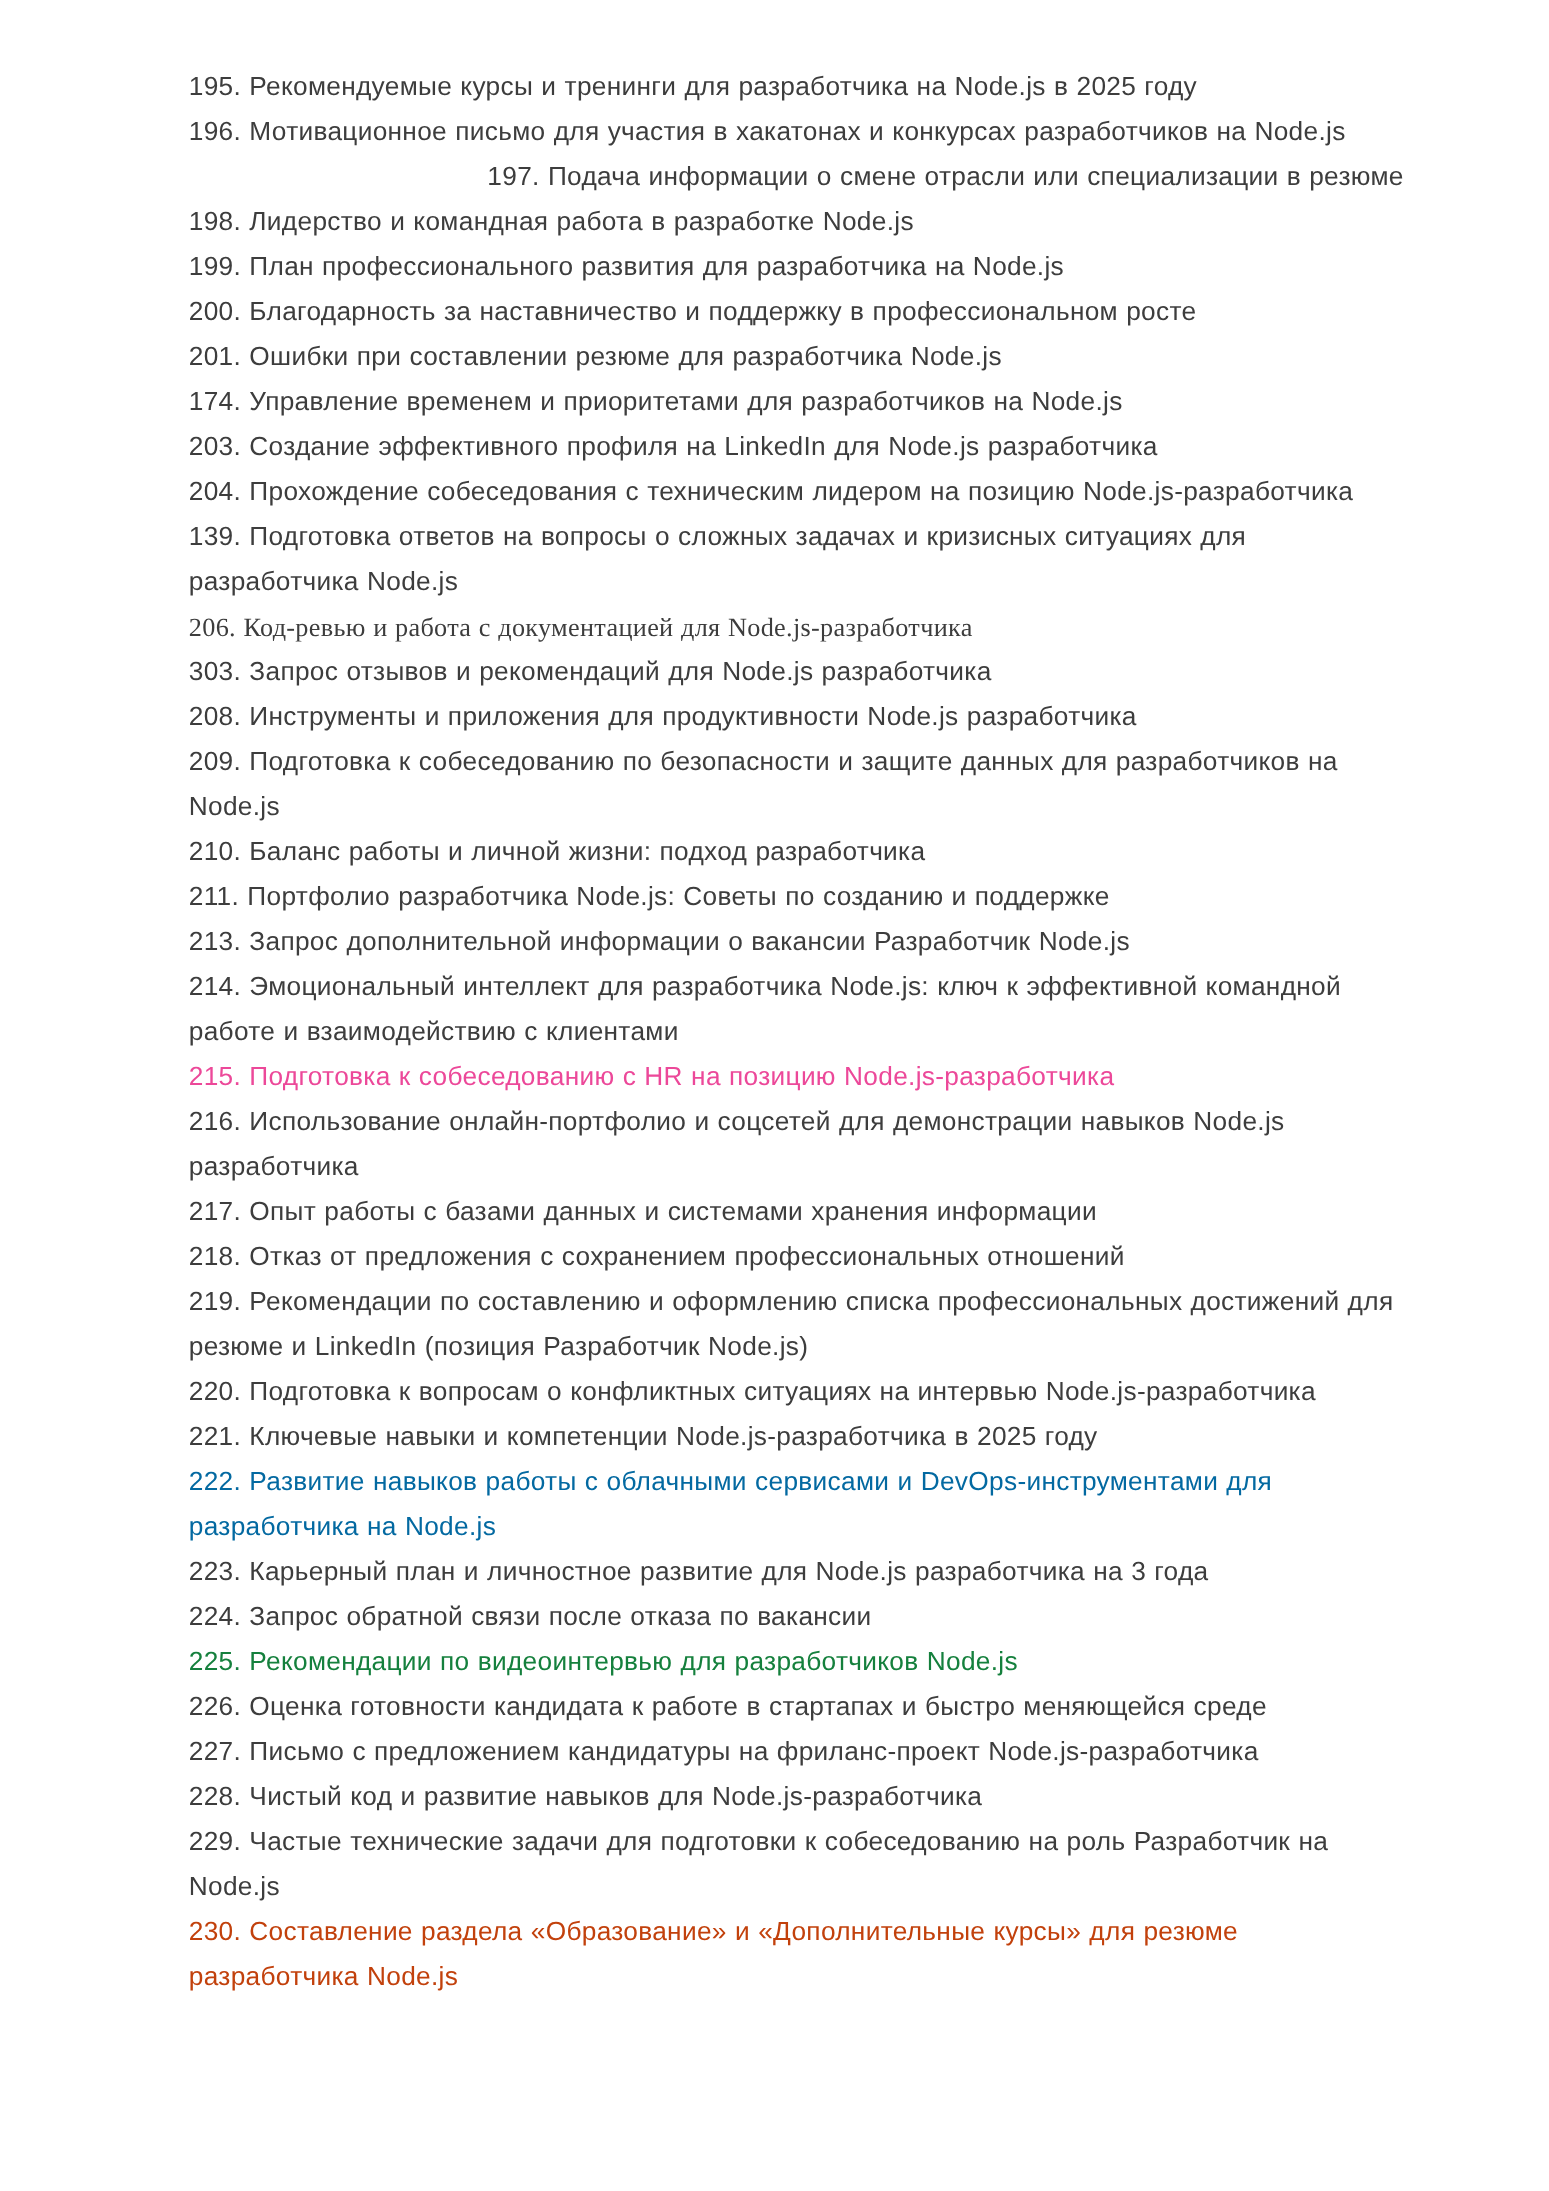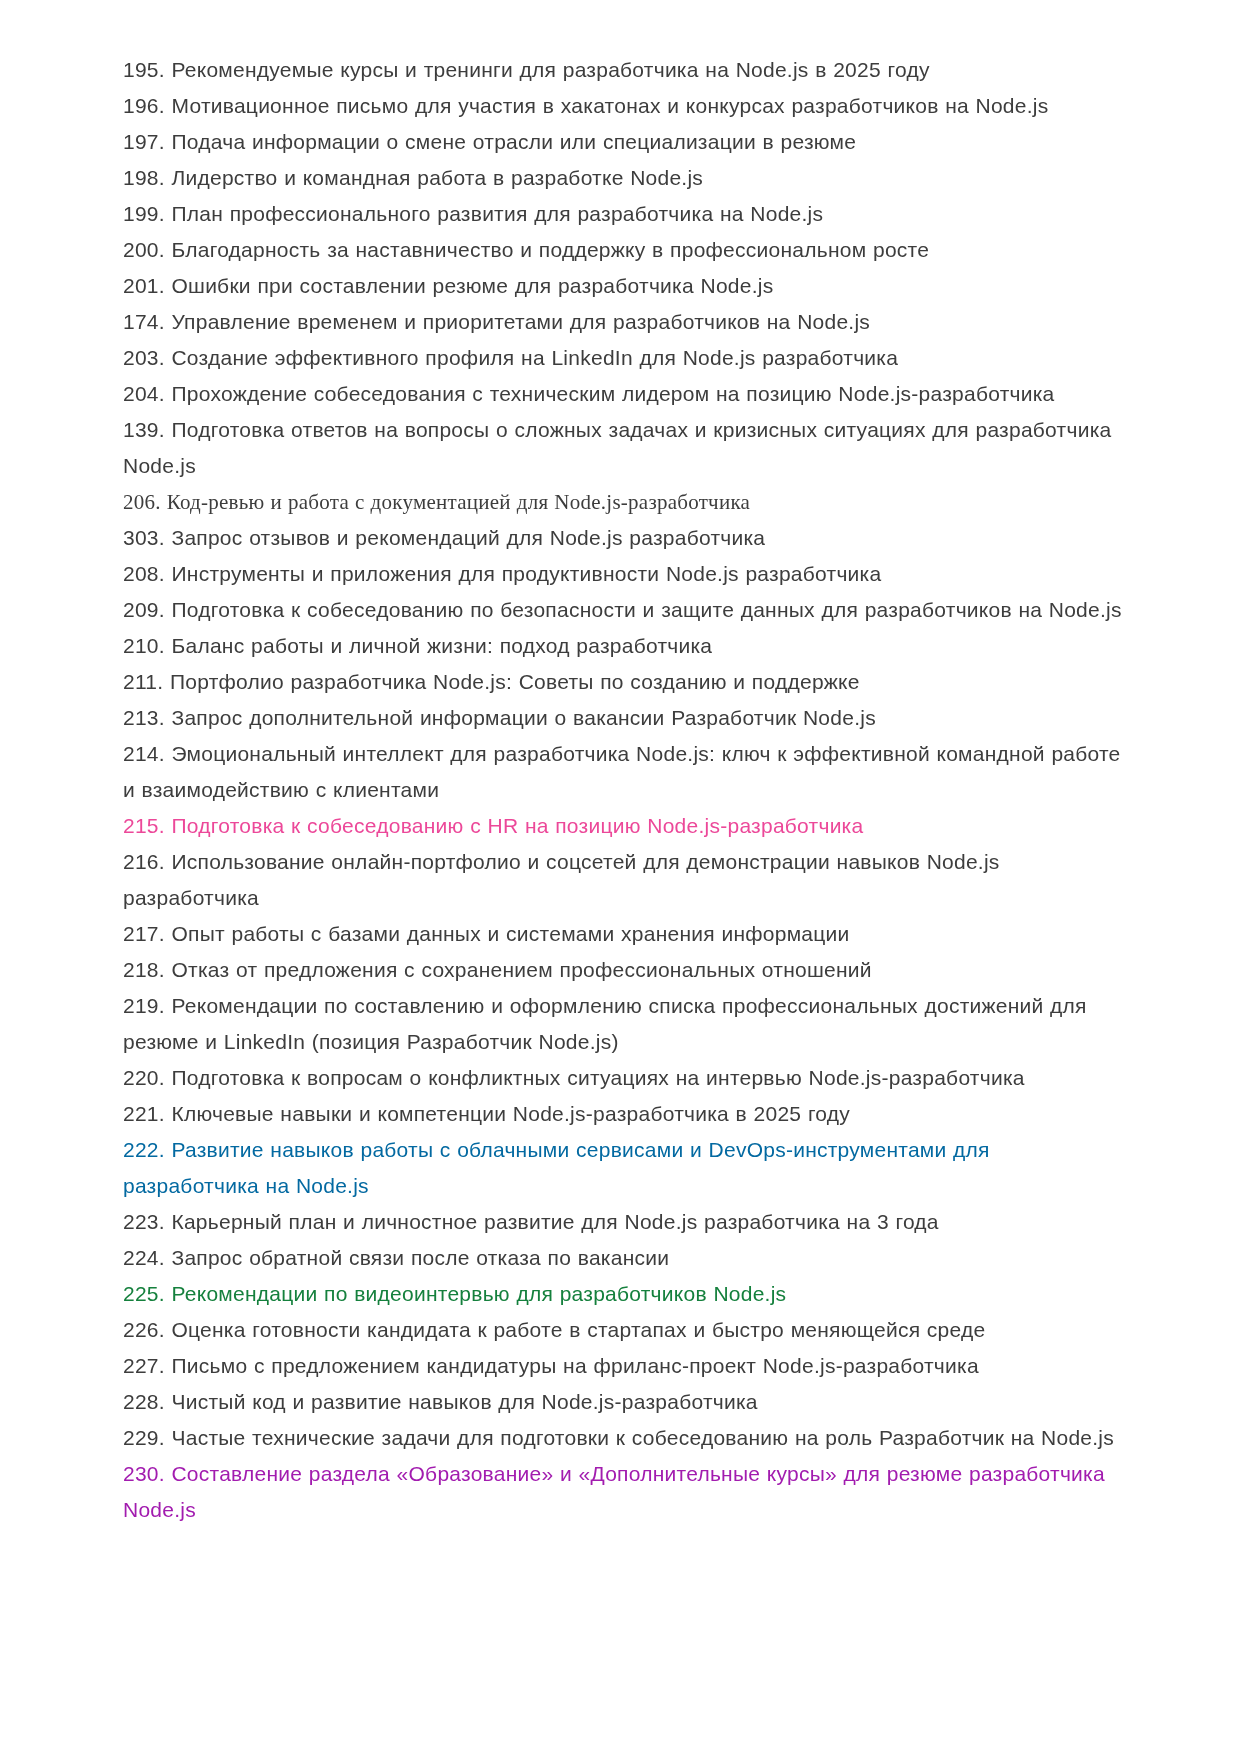--- a/index.html
+++ b/index.html
@@ -15,41 +15,42 @@
   }
   .page {
     width: 1239px;
     height: 1753px;
     background: #ffffff;
     box-sizing: border-box;
   }
   .page-content {
     box-sizing: border-box;
     padding: 52px 116px 0 123px;
+    margin-left: 28px;
   }
   .list-item {
     margin: 0;
     padding: 0;
     font-size: 21px;
     line-height: 36px;
     letter-spacing: 0.25px;
     color: #3d3d3d;
     font-weight: 400;
     text-align: left;
     word-spacing: 0.5px;
   }
 </style>
 </head>
 <body style="background: rgb(255, 255, 255);">
 
 <div class="page">
   <div class="page-content" id="list">
       <p class="list-item" style="color: rgb(61, 61, 61);">195. Рекомендуемые курсы и тренинги для разработчика на Node.js в 2025 году</p>
       <p class="list-item" style="color: rgb(61, 61, 61);">196. Мотивационное письмо для участия в хакатонах и конкурсах разработчиков на Node.js</p>
-      <p class="list-item" style="color: rgb(61, 61, 61);">197. Подача информации о смене отрасли или специализации в резюме</p>
+      <p class="list-item" style="color: rgb(61, 61, 61); text-align: right;">197. Подача информации о смене отрасли или специализации в резюме</p>
       <p class="list-item" style="color: rgb(61, 61, 61);">198. Лидерство и командная работа в разработке Node.js</p>
       <p class="list-item" style="color: rgb(61, 61, 61);">199. План профессионального развития для разработчика на Node.js</p>
       <p class="list-item" style="color: rgb(61, 61, 61);">200. Благодарность за наставничество и поддержку в профессиональном росте</p>
       <p class="list-item" style="color: rgb(61, 61, 61);">201. Ошибки при составлении резюме для разработчика Node.js</p>
       <p class="list-item" style="color: rgb(61, 61, 61);">174. Управление временем и приоритетами для разработчиков на Node.js</p>
       <p class="list-item" style="color: rgb(61, 61, 61);">203. Создание эффективного профиля на LinkedIn для Node.js разработчика</p>
       <p class="list-item" style="color: rgb(61, 61, 61);">204. Прохождение собеседования с техническим лидером на позицию Node.js-разработчика</p>
       <p class="list-item" style="color: rgb(61, 61, 61);">139. Подготовка ответов на вопросы о сложных задачах и кризисных ситуациях для разработчика Node.js</p>
       <p class="list-item" style="color: rgb(61, 61, 61); font-family: Liberation Serif, serif;">206. Код-ревью и работа с документацией для Node.js-разработчика</p>
       <p class="list-item" style="color: rgb(61, 61, 61);">303. Запрос отзывов и рекомендаций для Node.js разработчика</p>
@@ -67,15 +68,15 @@
       <p class="list-item" style="color: rgb(61, 61, 61);">220. Подготовка к вопросам о конфликтных ситуациях на интервью Node.js-разработчика</p>
       <p class="list-item" style="color: rgb(61, 61, 61);">221. Ключевые навыки и компетенции Node.js-разработчика в 2025 году</p>
       <p class="list-item" style="color: #0369a1;">222. Развитие навыков работы с облачными сервисами и DevOps-инструментами для разработчика на Node.js</p>
       <p class="list-item" style="color: rgb(61, 61, 61);">223. Карьерный план и личностное развитие для Node.js разработчика на 3 года</p>
       <p class="list-item" style="color: rgb(61, 61, 61);">224. Запрос обратной связи после отказа по вакансии</p>
       <p class="list-item" style="color: #15803d;">225. Рекомендации по видеоинтервью для разработчиков Node.js</p>
       <p class="list-item" style="color: rgb(61, 61, 61);">226. Оценка готовности кандидата к работе в стартапах и быстро меняющейся среде</p>
       <p class="list-item" style="color: rgb(61, 61, 61);">227. Письмо с предложением кандидатуры на фриланс-проект Node.js-разработчика</p>
       <p class="list-item" style="color: rgb(61, 61, 61);">228. Чистый код и развитие навыков для Node.js-разработчика</p>
       <p class="list-item" style="color: rgb(61, 61, 61);">229. Частые технические задачи для подготовки к собеседованию на роль Разработчик на Node.js</p>
-      <p class="list-item" style="color: #a21caf;">230. Составление раздела «Образование» и «Дополнительные курсы» для резюме разработчика Node.js</p>
+      <p class="list-item" style="color: #c2410c;">230. Составление раздела «Образование» и «Дополнительные курсы» для резюме разработчика Node.js</p>
     </div>
 </div>
 
 </body></html>

